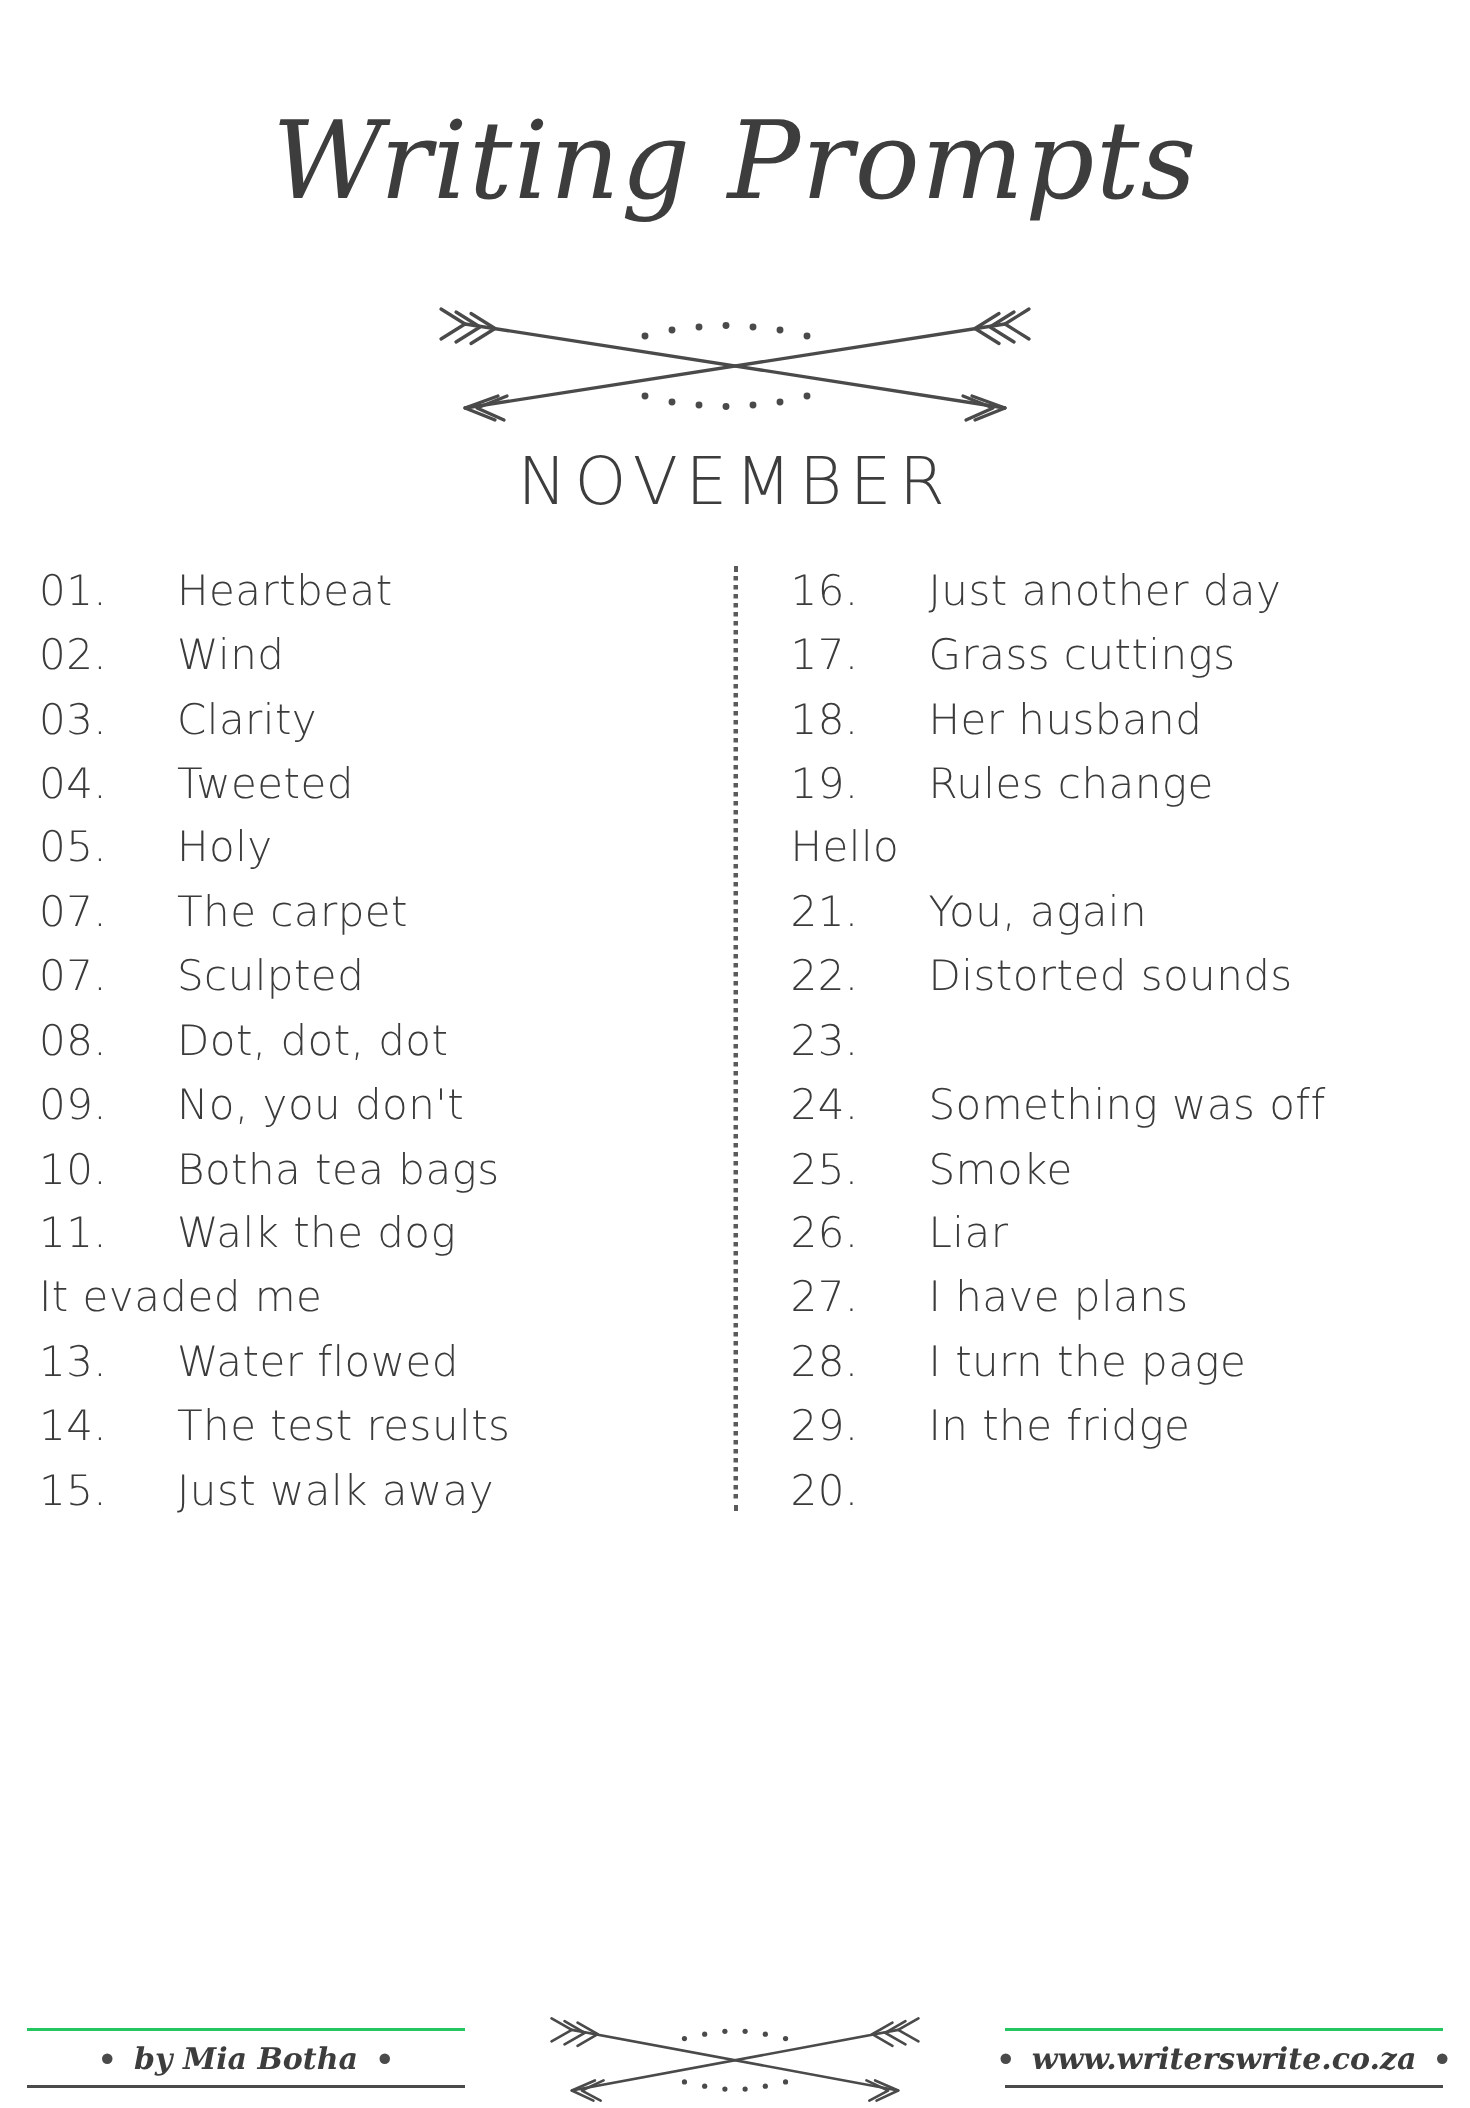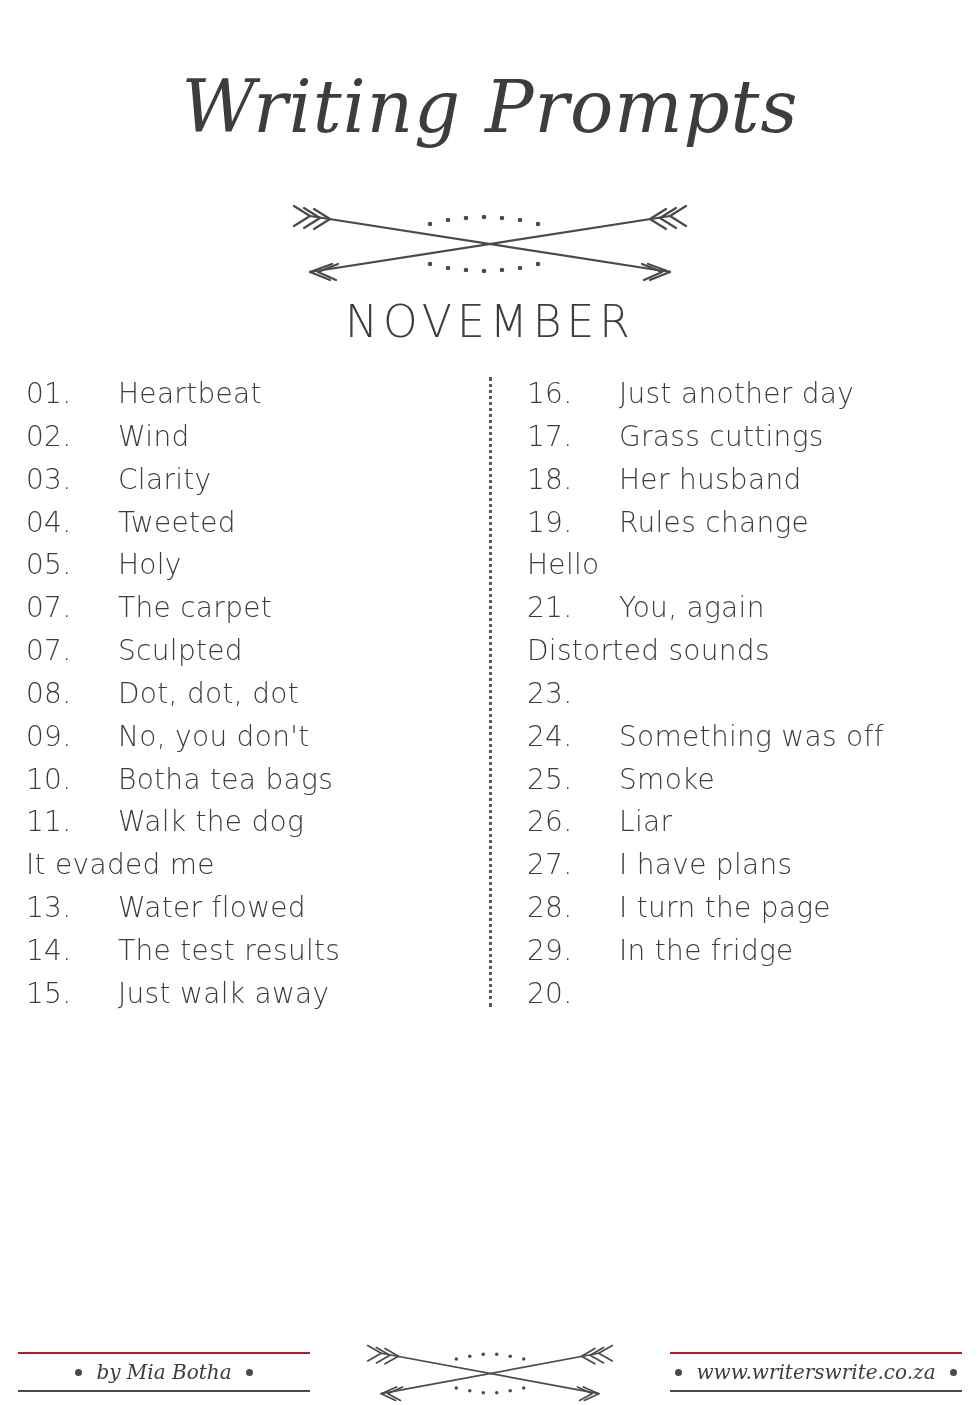--- a/index.html
+++ b/index.html
@@ -113,29 +113,30 @@
     right: 0;
     bottom: 26px;
     height: 110px;
     display: flex;
     align-items: center;
     justify-content: space-between;
     padding: 0 18px;
     box-sizing: border-box;
   }
   .footer-box {
-    border-top: 2px solid #b91c1c;
+    border-top: 2px solid #22c55e;
     border-bottom: 2px solid #4a4a4a;
     padding: 6px 10px;
     display: flex;
     align-items: center;
     gap: 14px;
     width: 292px;
     box-sizing: border-box;
     justify-content: center;
+    font-weight: bold;
   }
   .dot {
     width: 7px;
     height: 7px;
     border-radius: 50%;
     background: #4a4a4a;
     flex: 0 0 auto;
   }
   .footer-text {
     font-family: "DejaVu Serif", serif;
@@ -282,20 +283,21 @@
           <span class="prompt-text">Rules change</span>
         </li>
         <li class="prompt-item">
           <span class="prompt-text">Hello</span>
         </li>
         <li class="prompt-item">
           <span class="prompt-num">21.</span>
           <span class="prompt-text">You, again</span>
         </li>
         <li class="prompt-item">
+          <span class="prompt-num">22.</span>
           <span class="prompt-text">Distorted sounds</span>
         </li>
         <li class="prompt-item">
           <span class="prompt-num">23.</span>
         </li>
         <li class="prompt-item">
           <span class="prompt-num">24.</span>
           <span class="prompt-text">Something was off</span>
         </li>
         <li class="prompt-item">

